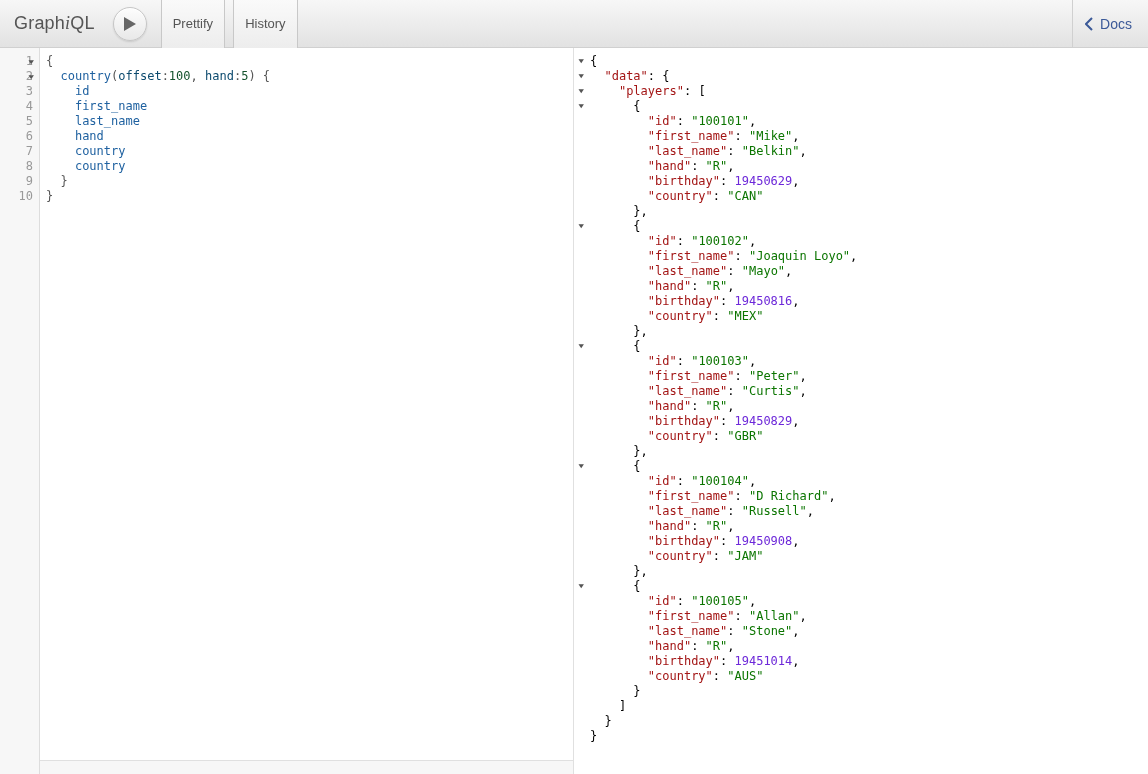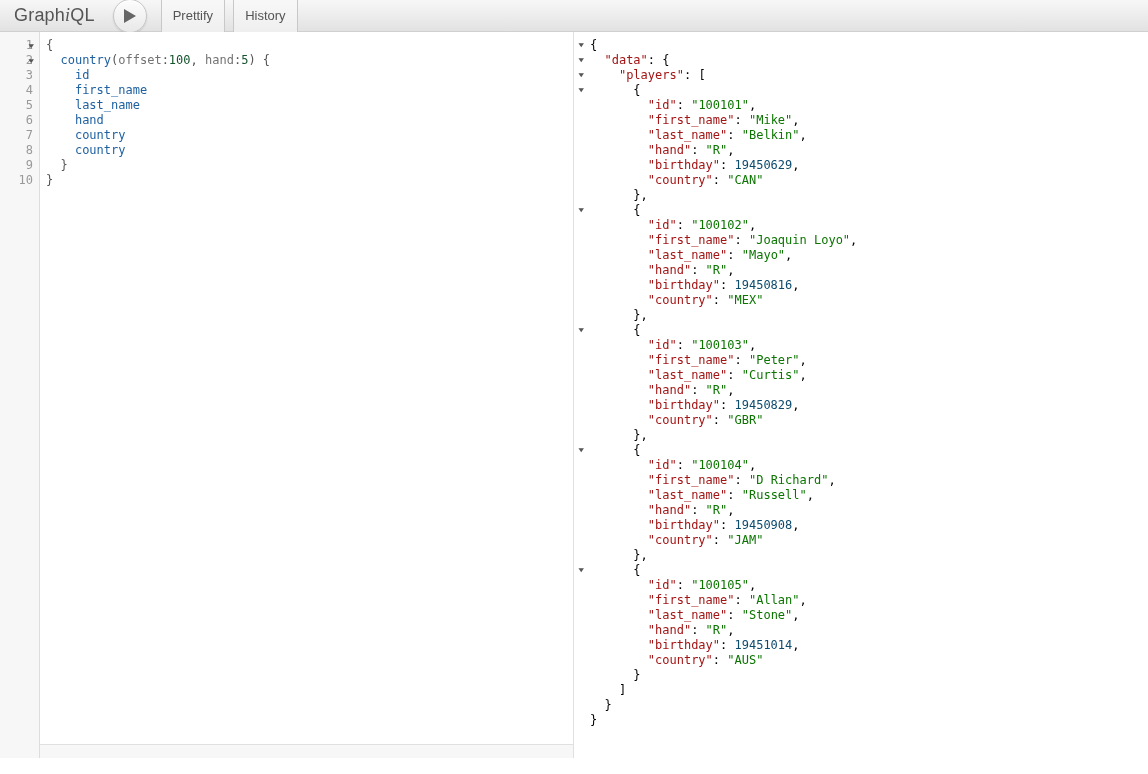--- a/index.html
+++ b/index.html
@@ -1,18 +1,18 @@
 <!DOCTYPE html>
 <html><head>
 <meta charset="utf-8">
 <style>
   * { box-sizing: border-box; margin: 0; padding: 0; }
   html, body { width: 1148px; height: 774px; font-family: -apple-system, BlinkMacSystemFont, "Segoe UI", Helvetica, Arial, sans-serif; overflow: hidden; background: #fff; }
   .toolbar {
-    height: 32px;
+    height: 48px;
     background: linear-gradient(#f7f7f7, #e2e2e2);
     border-bottom: 1px solid #d0d0d0;
     display: flex;
     align-items: center;
     padding: 0 14px;
     position: relative;
   }
   .logo {
     font-size: 18px;
     color: #555;
@@ -118,26 +118,26 @@
     flex: 1;
     padding: 6px 6px 6px 4px;
     font-family: Menlo, Consolas, monospace;
     font-size: 12px;
     line-height: 15px;
     white-space: pre;
     color: #555;
   }
   
   .q-field   { color: #1f61a0; }
-  .q-arg     { color: #737373; }
+  .q-arg     { color: #0c4a6e; }
   .q-num     { color: #14532d; }
   .q-punc    { color: #555; }
   .r-key     { color: #a31515; }
   .r-str     { color: #0b7500; }
-  .r-num     { color: #0c4a6e; }
+  .r-num     { color: #6d28d9; }
   .r-punc    { color: #000; }
 
   .vars-panel {
     position: absolute;
     left: 40px; right: 0; bottom: 0;
     height: 14px;
     border-top: 1px solid #e0e0e0;
     background: #f7f7f7;
   }
 </style>
@@ -148,20 +148,26 @@
   <div class="logo">
     <span>Graph</span><span class="i">i</span><span>QL</span>
   </div>
   <div class="play-btn">
     <svg width="12" height="14" viewBox="0 0 12 14">
         <path d="M0 0 L12 7 L0 14 Z"></path>
       </svg>
   </div>
   <button class="tool-btn">Prettify</button>
   <button class="tool-btn">History</button>
+  <div class="docs-btn">
+    <svg width="9" height="14" viewBox="0 0 9 14" fill="none" stroke-width="2">
+        <path d="M7 1 L1 7 L7 13"></path>
+      </svg>
+    <span>Docs</span>
+  </div>
 </div>
 
 <div class="main">
   <div class="pane pane-left">
     <div class="gutter" id="query-gutter">
         <div class="ln">1<span class="fold">▼</span></div>
         <div class="ln">2<span class="fold">▼</span></div>
         <div class="ln">3</div>
         <div class="ln">4</div>
         <div class="ln">5</div>

